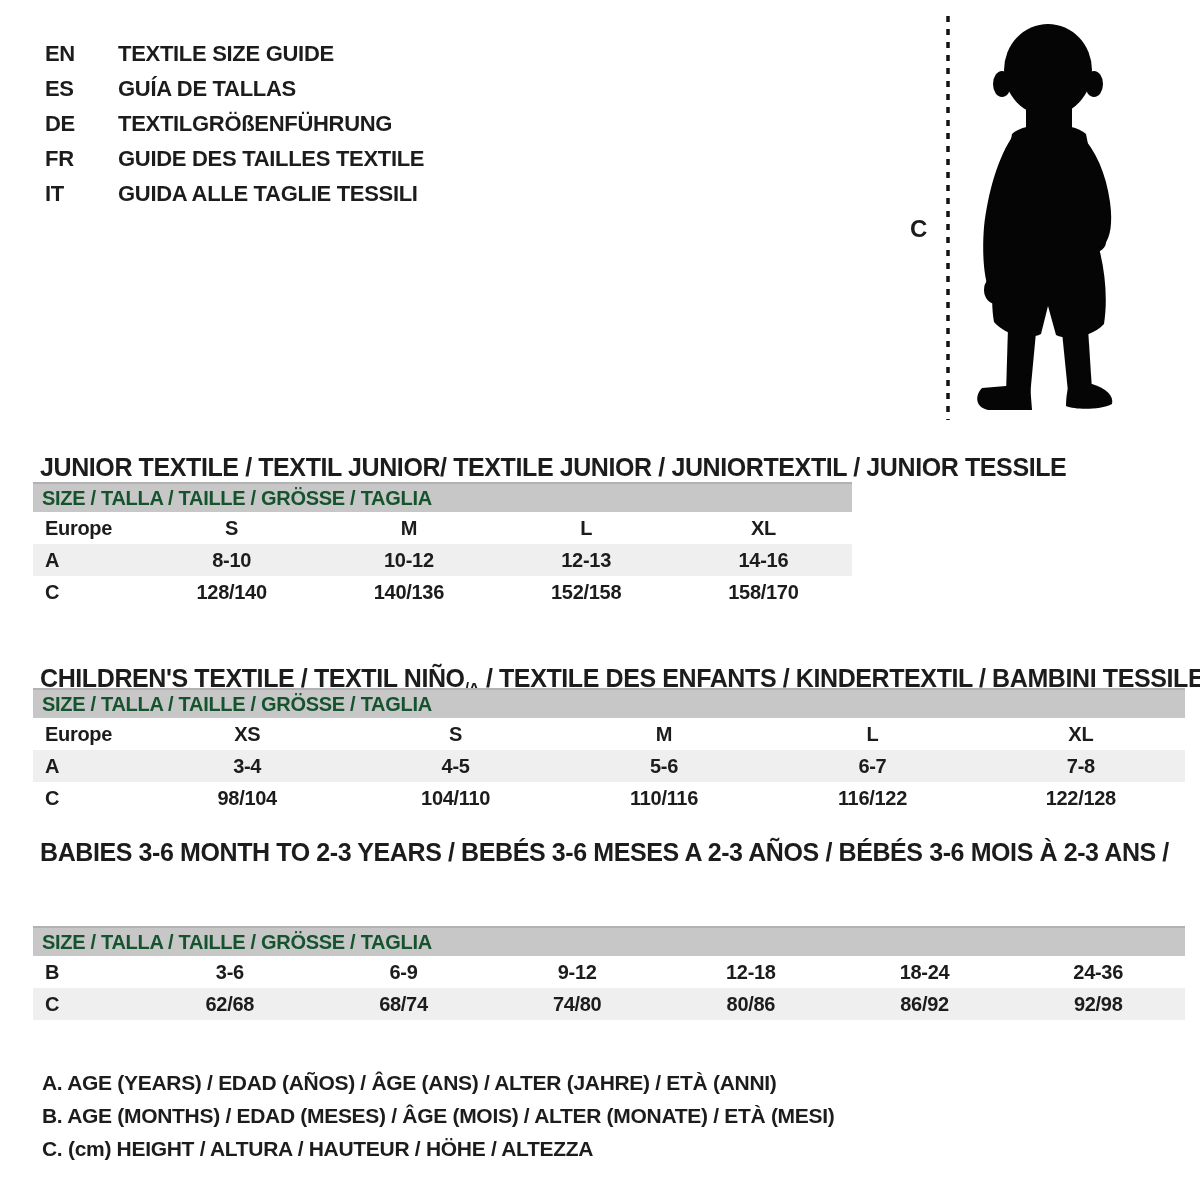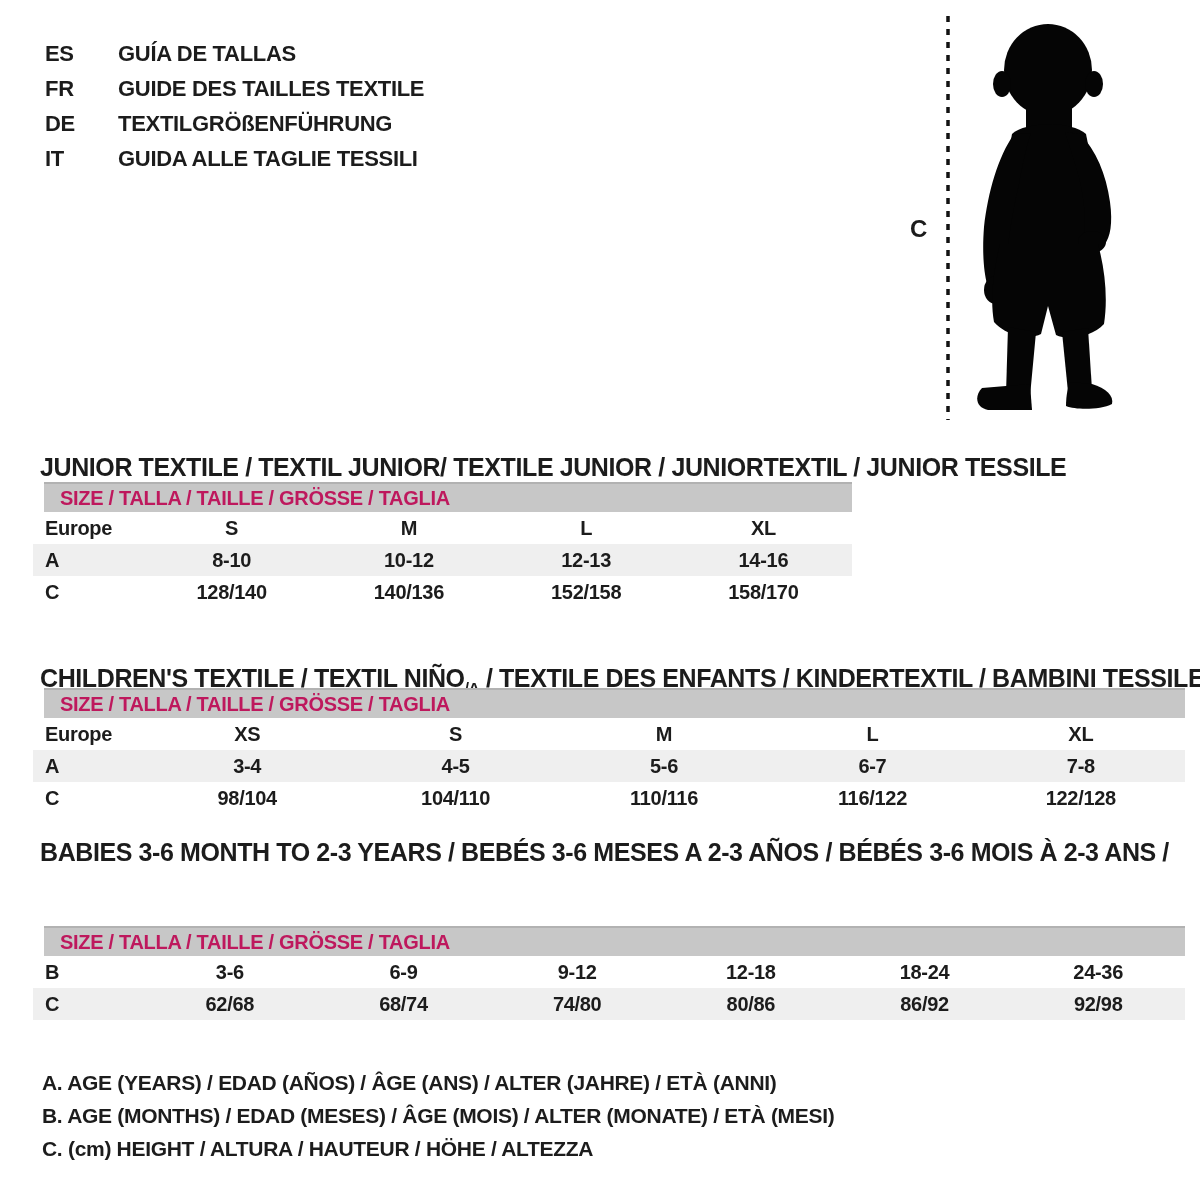--- a/index.html
+++ b/index.html
@@ -24,46 +24,50 @@
   #junior-title{top:432px;}
   #children-title{top:643px;}
   #babies-title{top:816px;line-height:30px;text-align:center;}
   .sub{font-size:0.62em;vertical-align:sub;}
   
   .tbl{position:absolute;left:33px;font-size:20px;font-weight:700;letter-spacing:-0.3px;}
   #tbl-junior{top:482px;width:819px;}
   #tbl-children{top:688px;width:1152px;}
   #tbl-babies{top:926px;width:1152px;}
   .tbl-head{height:30px;background:#c7c7c7;border-top:2px solid #b2b2b2;
-    box-sizing:border-box;display:flex;align-items:center;padding-left:16px;
-    color:#be185d;font-size:20px;margin-left:11px;}
+    box-sizing:border-box;display:flex;align-items:center;padding-left:9px;
+    color:#14532d;font-size:20px;}
   .row{display:flex;height:32px;align-items:center;}
   .row.shade{background:#efefef;}
   .lab{width:110px;flex:0 0 110px;padding-left:12px;box-sizing:border-box;}
   .cel{flex:1;text-align:center;}
   
   .notes{position:absolute;left:42px;top:1066px;font-size:21px;font-weight:700;
     letter-spacing:-0.3px;}
   .note-line{height:33px;line-height:33px;white-space:nowrap;}
 </style>
 </head>
 <body>
 
 <div class="lang-block">
   <div class="lang-row">
+    <span class="lang-code">EN</span>
+    <span class="lang-title">TEXTILE SIZE GUIDE</span>
+  </div>
+  <div class="lang-row">
     <span class="lang-code">ES</span>
     <span class="lang-title">GUÍA DE TALLAS</span>
   </div>
   <div class="lang-row">
+    <span class="lang-code">DE</span>
+    <span class="lang-title">TEXTILGRÖßENFÜHRUNG</span>
+  </div>
+  <div class="lang-row">
     <span class="lang-code">FR</span>
     <span class="lang-title">GUIDE DES TAILLES TEXTILE</span>
-  </div>
-  <div class="lang-row">
-    <span class="lang-code">DE</span>
-    <span class="lang-title">TEXTILGRÖßENFÜHRUNG</span>
   </div>
   <div class="lang-row">
     <span class="lang-code">IT</span>
     <span class="lang-title">GUIDA ALLE TAGLIE TESSILI</span>
   </div>
 </div>
 
 <svg class="measure-line" width="8" height="404" viewBox="0 0 8 404">
   <line x1="4" y1="0" x2="4" y2="404" stroke="#121212" stroke-width="3.5" stroke-dasharray="6 7"></line>
 </svg>

